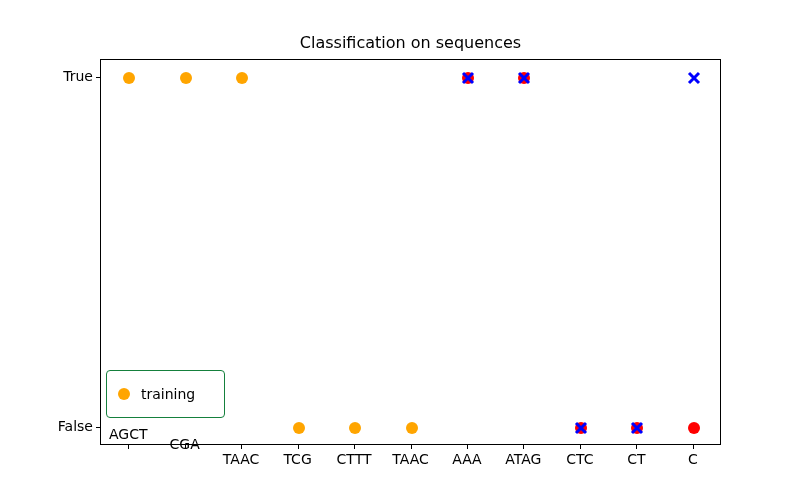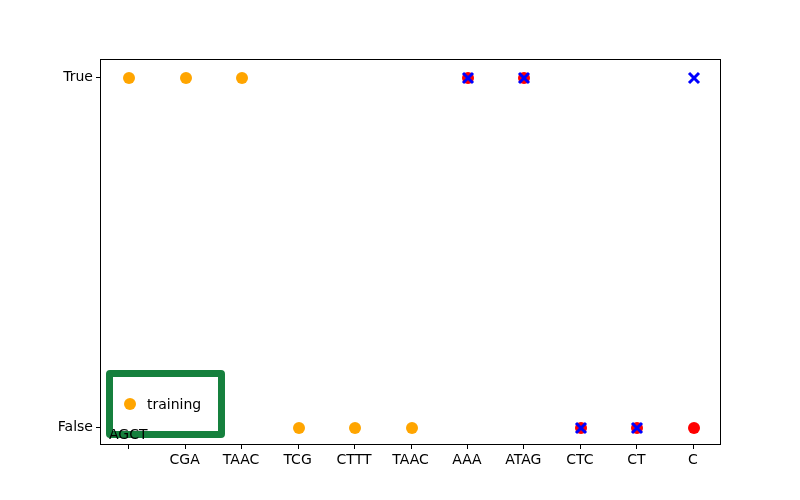--- a/index.html
+++ b/index.html
@@ -25,38 +25,39 @@
   .ytick { position:absolute; width:4px; height:1px; background:#000; }
   .xtick-label {
     position:absolute; width:80px; text-align:center;
     font-size:14px; line-height:17px; color:#000;
   }
   .ytick-label {
     position:absolute; left:0; width:93px; text-align:right;
     font-size:14px; line-height:17px; color:#000;
   }
   .legend {
-    position:absolute; left:106px; top:370px; width:119px; height:68px;
-    border:7px solid #15803d; border-radius:4px;
+    position:absolute; left:106px; top:370px; width:119px; height:48px;
+    border:1px solid #15803d; border-radius:4px;
     background:rgba(255,255,255,0.9); box-sizing:border-box;
     display:flex; flex-direction:column; justify-content:space-around;
     padding:3px 0;
   }
   .legend-row { display:flex; align-items:center; height:20px; }
   .legend-marker {
     width:34px; display:flex; justify-content:center; align-items:center;
     flex:0 0 34px;
   }
   .legend-marker .pt-circle, .legend-marker .pt-x { position:static; transform:none; }
   .legend-label { font-size:14px; line-height:17px; color:#000; }
 </style>
 </head>
 <body>
 
 <div class="figure">
+  <div class="chart-title">Classification on sequences</div>
   <div class="plot-area">
       <div class="pt-circle" style="background: rgb(255, 165, 0); left: 28.2273px; top: 17.5455px;"></div>
       <div class="pt-circle" style="background: rgb(255, 165, 0); left: 84.6818px; top: 17.5455px;"></div>
       <div class="pt-circle" style="background: rgb(255, 165, 0); left: 141.136px; top: 17.5455px;"></div>
       <div class="pt-circle" style="background: rgb(255, 165, 0); left: 197.591px; top: 368.455px;"></div>
       <div class="pt-circle" style="background: rgb(255, 165, 0); left: 254.045px; top: 368.455px;"></div>
       <div class="pt-circle" style="background: rgb(255, 165, 0); left: 310.5px; top: 368.455px;"></div>
       <div class="pt-circle" style="background: rgb(255, 0, 0); left: 366.955px; top: 17.5455px;"></div>
       <div class="pt-circle" style="background: rgb(255, 0, 0); left: 423.409px; top: 17.5455px;"></div>
       <div class="pt-circle" style="background: rgb(255, 0, 0); left: 479.864px; top: 368.455px;"></div>
@@ -82,21 +83,21 @@
     <div class="legend-row">
       <span class="legend-marker">
           <div class="pt-circle" style="background: rgb(255, 165, 0);"></div>
         </span>
       <span class="legend-label">training</span>
     </div>
   </div>
 <div class="xtick" style="left: 128.227px; top: 445px;"></div>
     <div class="xtick-label" style="left: 88.2273px; top: 426px;">AGCT</div>
     <div class="xtick" style="left: 184.682px; top: 445px;"></div>
-    <div class="xtick-label" style="left: 144.682px; top: 451px;">CGA</div>
+    <div class="xtick-label" style="left: 144.682px; top: 436px;">CGA</div>
     <div class="xtick" style="left: 241.136px; top: 445px;"></div>
     <div class="xtick-label" style="left: 201.136px; top: 451px;">TAAC</div>
     <div class="xtick" style="left: 297.591px; top: 445px;"></div>
     <div class="xtick-label" style="left: 257.591px; top: 451px;">TCG</div>
     <div class="xtick" style="left: 354.045px; top: 445px;"></div>
     <div class="xtick-label" style="left: 314.045px; top: 451px;">CTTT</div>
     <div class="xtick" style="left: 410.5px; top: 445px;"></div>
     <div class="xtick-label" style="left: 370.5px; top: 451px;">TAAC</div>
     <div class="xtick" style="left: 466.955px; top: 445px;"></div>
     <div class="xtick-label" style="left: 426.955px; top: 451px;">AAA</div>

